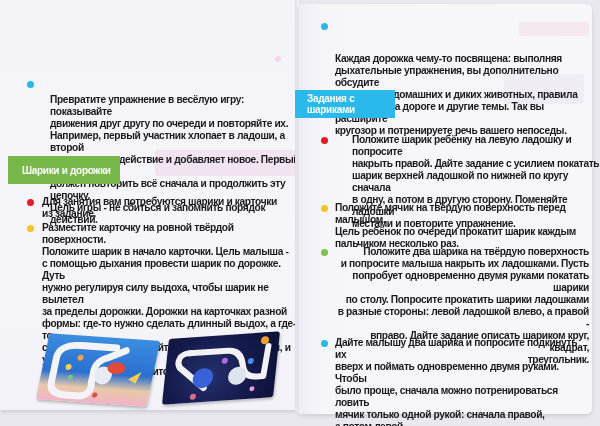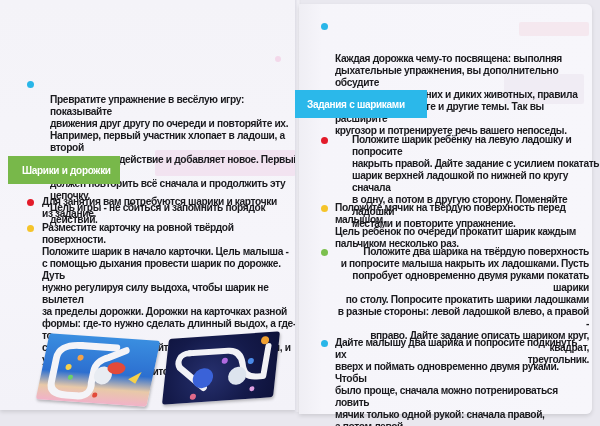--- a/index.html
+++ b/index.html
@@ -158,21 +158,21 @@
     <div class="ghost" style="left:220px; top:18px; width:70px; height:14px; background:#f4dfe8; opacity:0.6;"></div>
     <div class="ghost" style="left:205px; top:70px; width:80px; height:30px; background:#eeeaf3; opacity:0.8;"></div>
 
     <span class="bullet" style="left:22px; top:19px; background:#29b6e8;"></span>
     <div class="para" style="left:36px; top:16px; width:250px;margin-top:33px;">Каждая дорожка чему-то посвящена: выполняя
 дыхательные упражнения, вы дополнительно обсудите
 с малышом домашних и диких животных, правила
 поведения на дороге и другие темы. Так вы расширите
 кругозор и потренируете речь вашего непоседы.</div>
 
-    <div class="heading-bar" style="left:-4px; top:86px; width:132px; background:#2bb8ea;padding-left:12px;">
+    <div class="heading-bar" style="left:-4px; top:86px; width:100px; background:#2bb8ea;padding-left:12px;">
       <span>Задания с шариками</span>
     </div>
 
     <span class="bullet" style="left:22px; top:133px; background:#e31b2a;"></span>
     <div class="para" style="left:36px; top:130px; width:254px;margin-left:17px;">Положите шарик ребёнку на левую ладошку и попросите
 накрыть правой. Дайте задание с усилием покатать
 шарик верхней ладошкой по нижней по кругу сначала
 в одну, а потом в другую сторону. Поменяйте ладошки
 местами и повторите упражнение.</div>
 

